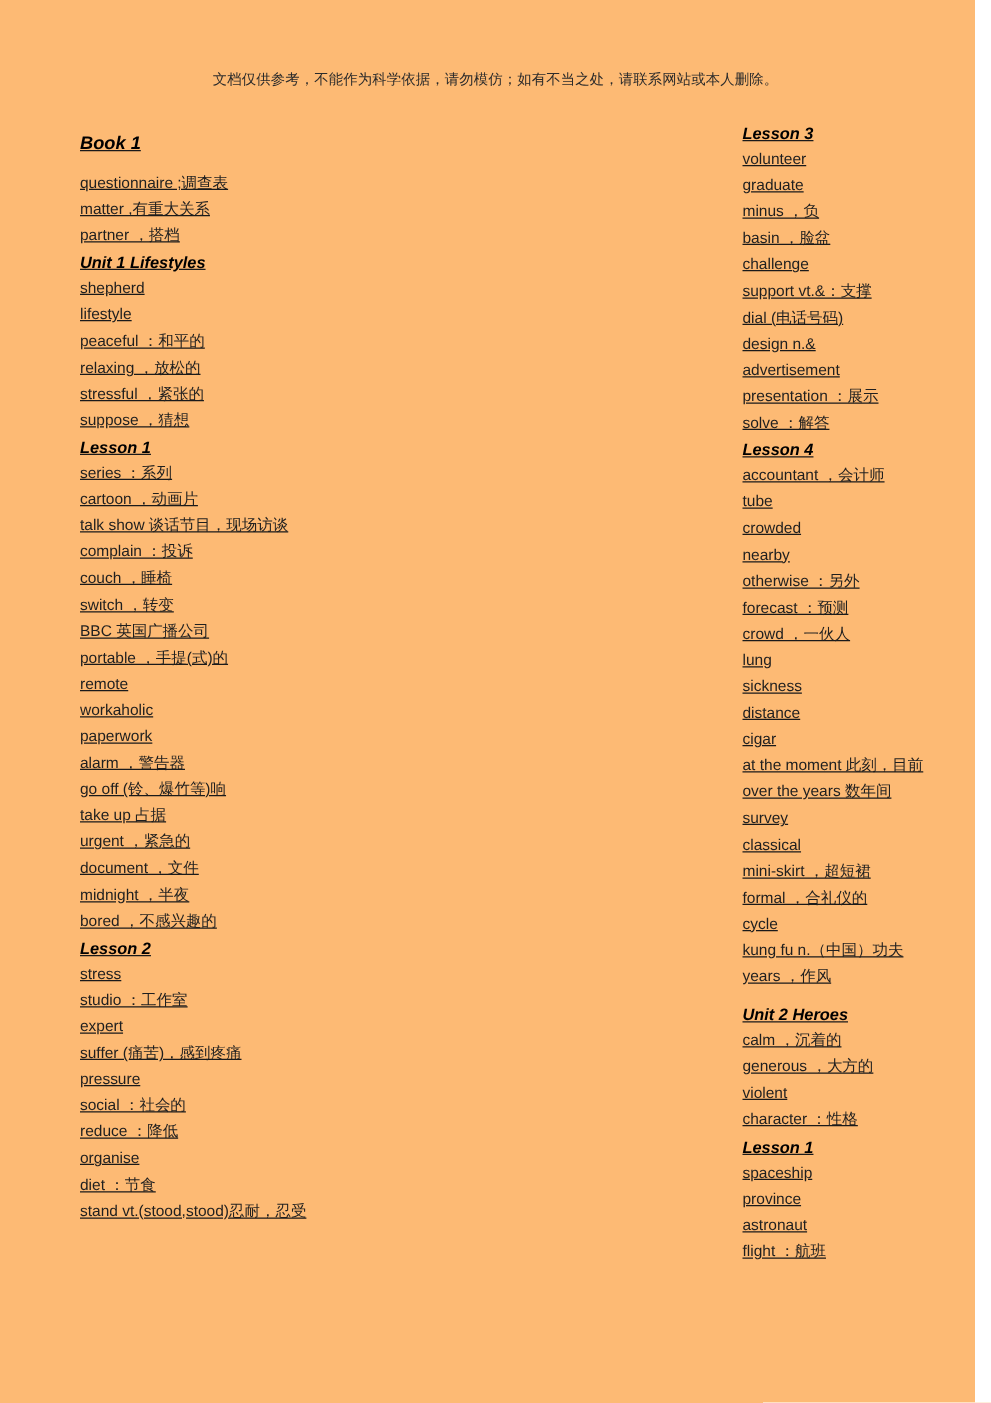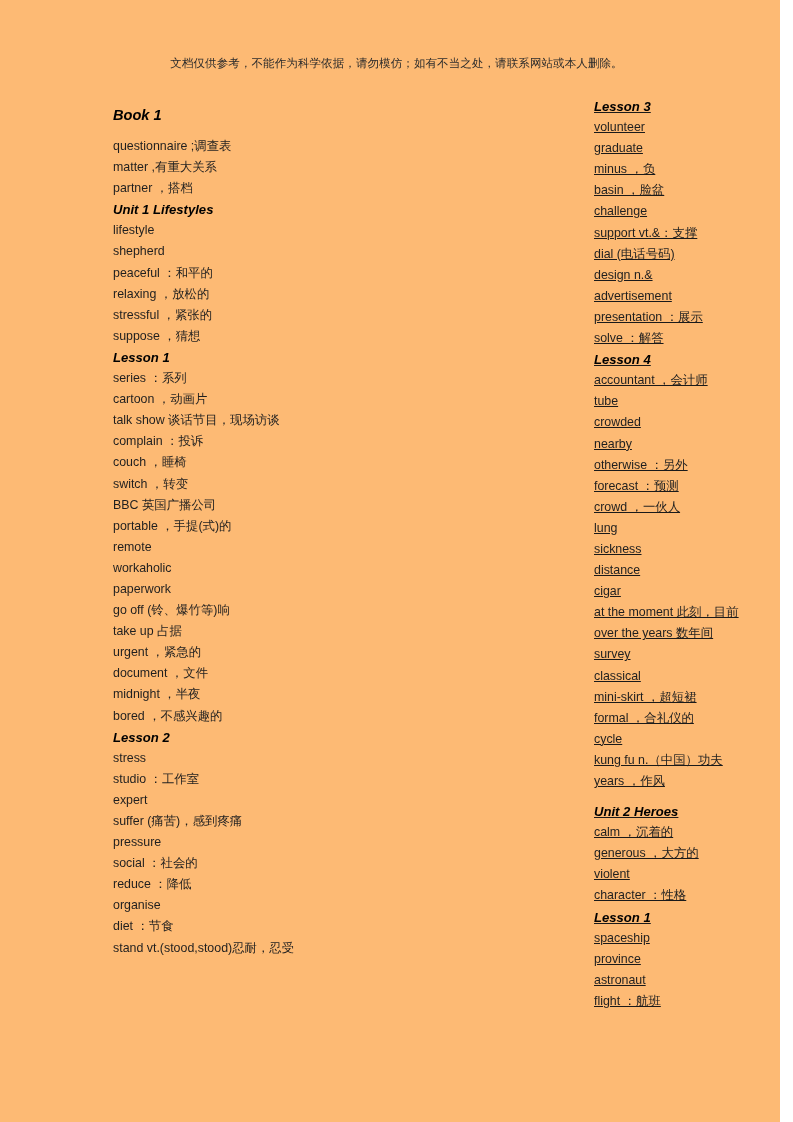--- a/index.html
+++ b/index.html
@@ -33,21 +33,22 @@
     top: 96px;
     width: 793px;
     display: flex;
     align-items: flex-start;
   }
   .col {
     box-sizing: border-box;
   }
   .col-left {
     width: 298px;
-    padding-left: 113px;
+    padding-left: 64px;
+    text-decoration: underline;
   }
   .col-right {
     width: 300px;
     padding-left: 296px;
     margin-left: 0;
   }
   
   .col-right { margin-top: 0px; text-decoration: underline; }
   .col-left  { margin-top: 8px; }
 
@@ -82,38 +83,39 @@
   <div class="disclaimer">文档仅供参考，不能作为科学依据，请勿模仿；如有不当之处，请联系网站或本人删除。</div>
 
   <div class="columns">
     <div class="col col-left">
         <div class="line booktitle">Book 1</div>
         <div class="gap-after-book"></div>
         <div class="line">questionnaire   ;调查表</div>
         <div class="line">matter   ,有重大关系</div>
         <div class="line">partner   ，搭档</div>
         <div class="line heading">Unit 1 Lifestyles</div>
+        <div class="line">shepherd</div>
         <div class="line">lifestyle</div>
-        <div class="line">shepherd</div>
         <div class="line">peaceful   ：和平的</div>
         <div class="line">relaxing   ，放松的</div>
         <div class="line">stressful   ，紧张的</div>
         <div class="line">suppose   ，猜想</div>
         <div class="line heading">Lesson 1</div>
         <div class="line">series   ：系列</div>
         <div class="line">cartoon   ，动画片</div>
         <div class="line">talk show  谈话节目，现场访谈</div>
         <div class="line">complain   ：投诉</div>
         <div class="line">couch   ，睡椅</div>
         <div class="line">switch   ，转变</div>
         <div class="line">BBC   英国广播公司</div>
         <div class="line">portable   ，手提(式)的</div>
         <div class="line">remote</div>
         <div class="line">workaholic</div>
         <div class="line">paperwork</div>
+        <div class="line">alarm   ，警告器</div>
         <div class="line">go off   (铃、爆竹等)响</div>
         <div class="line">take up   占据</div>
         <div class="line">urgent   ，紧急的</div>
         <div class="line">document   ，文件</div>
         <div class="line">midnight   ，半夜</div>
         <div class="line">bored   ，不感兴趣的</div>
         <div class="line heading">Lesson 2</div>
         <div class="line">stress</div>
         <div class="line">studio   ：工作室</div>
         <div class="line">expert</div>

